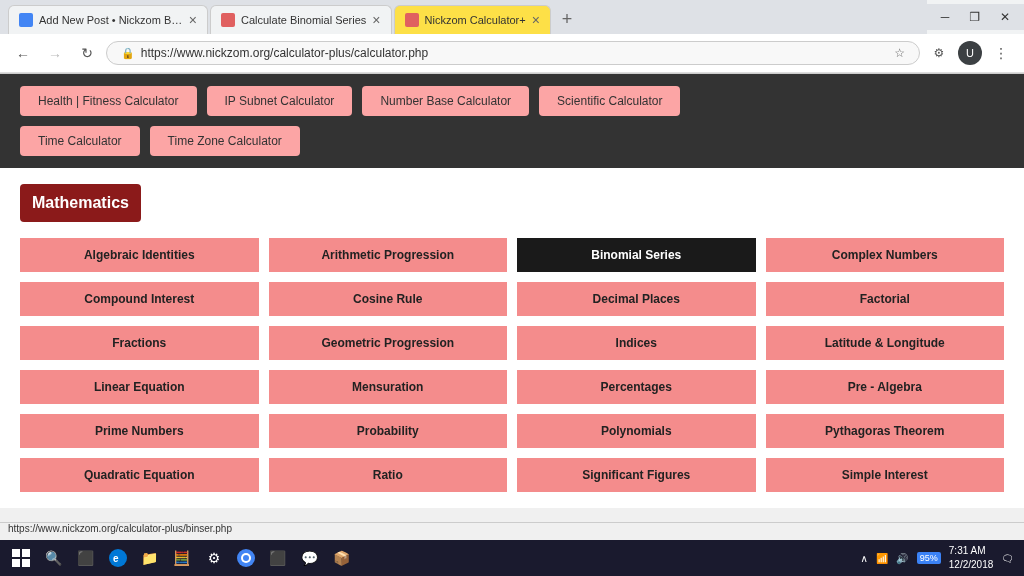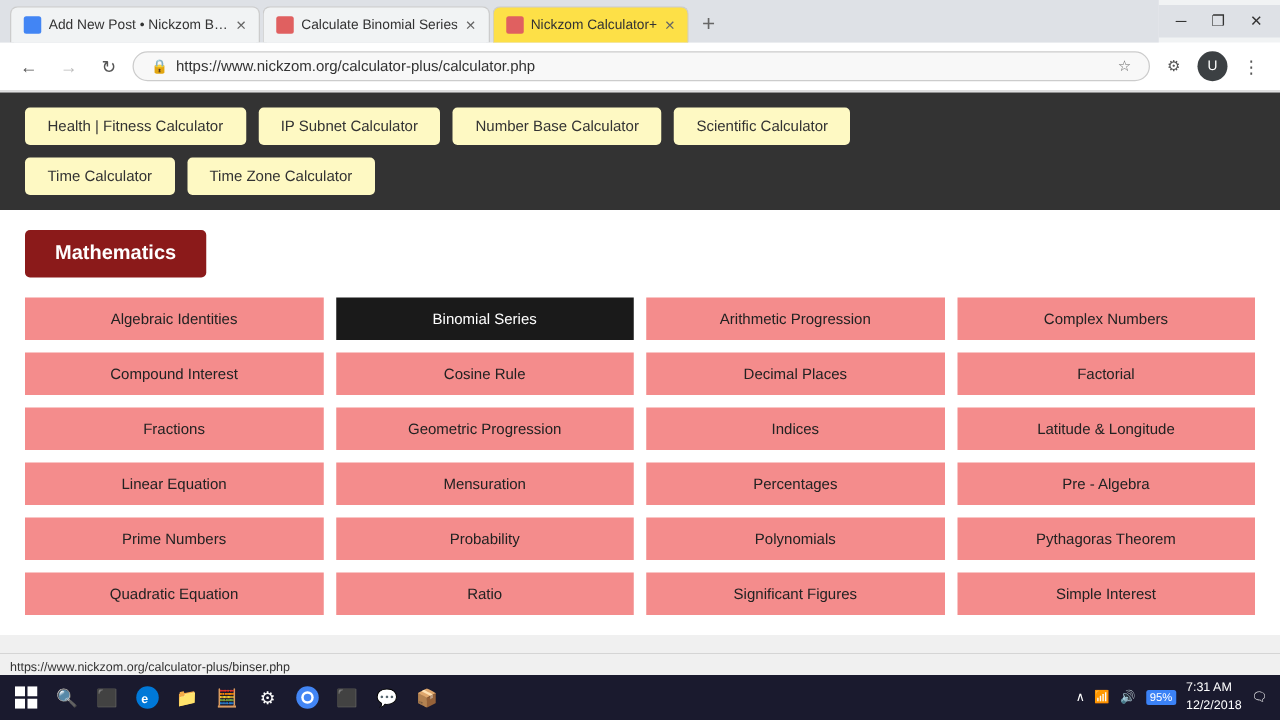--- a/index.html
+++ b/index.html
@@ -141,59 +141,59 @@
     .calc-bar {
       background: #333;
       padding: 12px 20px;
     }
     .calc-buttons-row {
       display: flex;
       gap: 10px;
       flex-wrap: wrap;
     }
     .calc-btn {
-      background: #fef9c3;
+      background: #fca5a5;
       border: none;
       border-radius: 4px;
       padding: 8px 18px;
       font-size: 12px;
       color: #333;
       cursor: pointer;
       font-weight: 500;
     }
 
     
     .math-section {
       padding: 16px 20px;
       background: #fff;
     }
     .math-title {
       background: #8b1a1a;
       color: #fff;
       font-weight: bold;
       font-size: 16px;
-      padding: 10px 24px;
+      padding: 10px 12px;
       border-radius: 4px;
       display: inline-block;
       margin-bottom: 16px;
     }
     .math-grid {
       display: grid;
       grid-template-columns: repeat(4, 1fr);
       gap: 10px;
     }
     .math-item {
       background: #f48c8c;
       border-radius: 0;
       padding: 10px 8px;
       text-align: center;
       font-size: 12px;
       color: #222;
       cursor: pointer;
-      font-weight: 400;
+      font-weight: 700;
     }
     .math-item.active {
       background: #1a1a1a;
       color: #fff;
     }
 
     
     .taskbar {
       position: fixed;
       bottom: 0;
@@ -248,21 +248,21 @@
 
     .status-bar {
       position: fixed;
       bottom: 36px;
       left: 0;
       right: 0;
       height: 18px;
       background: #f0f0f0;
       border-top: 1px solid #ccc;
       display: flex;
-      align-items: flex-end;
+      align-items: flex-start;
       padding: 0 8px;
       font-size: 10px;
       color: #333;
     }
   </style>
 </head>
 <body>
 
 <div class="browser-chrome">
 
@@ -322,22 +322,22 @@
       <button class="calc-btn">Time Calculator</button>
       <button class="calc-btn">Time Zone Calculator</button>
     </div>
   </div>
 
   <div class="math-section">
     <div class="math-title">Mathematics</div>
     <div class="math-grid" id="math-grid">
 
     <div class="math-item">Algebraic Identities</div>
+        <div class="math-item">Arithmetic Progression</div>
         <div class="math-item active">Binomial Series</div>
-        <div class="math-item">Arithmetic Progression</div>
         <div class="math-item">Complex Numbers</div>
         <div class="math-item">Compound Interest</div>
         <div class="math-item">Cosine Rule</div>
         <div class="math-item">Decimal Places</div>
         <div class="math-item">Factorial</div>
         <div class="math-item">Fractions</div>
         <div class="math-item">Geometric Progression</div>
         <div class="math-item">Indices</div>
         <div class="math-item">Latitude &amp; Longitude</div>
         <div class="math-item">Linear Equation</div>

